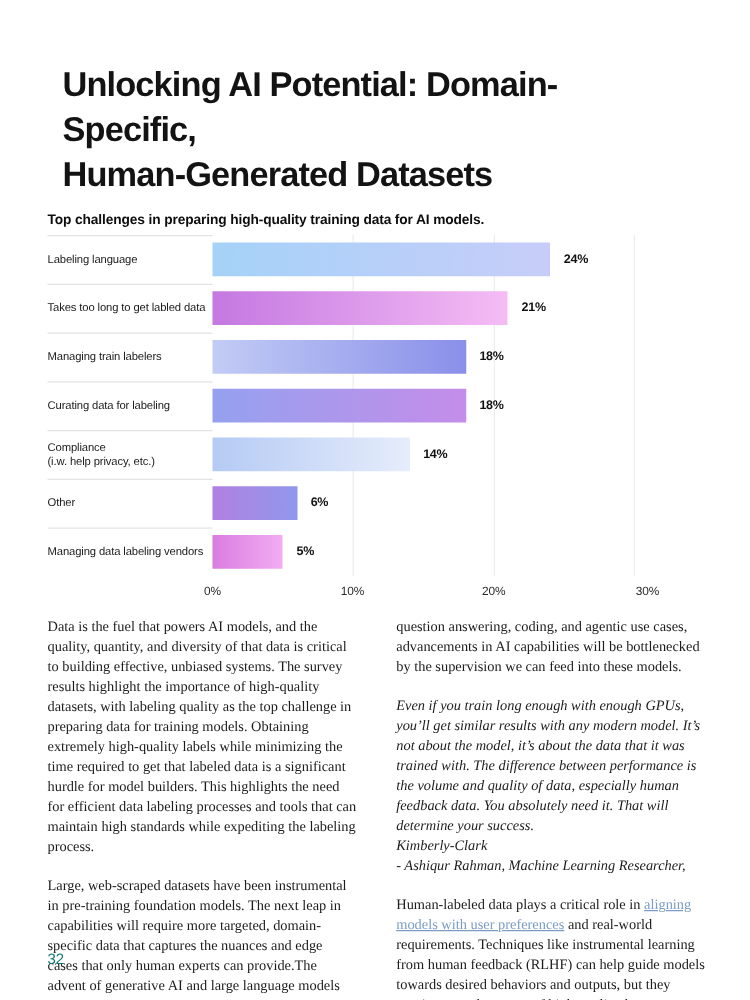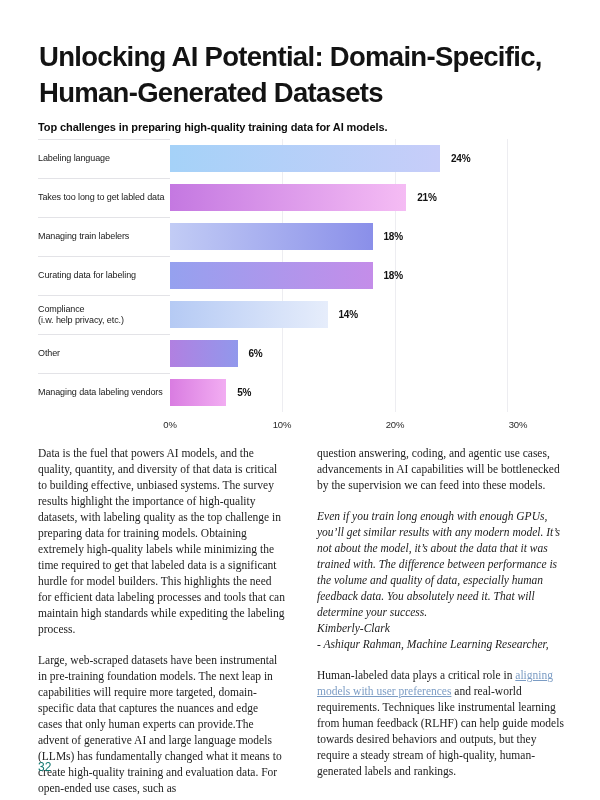--- a/index.html
+++ b/index.html
@@ -14,21 +14,21 @@
   }
   .page { padding: 38px 36px 0 38px; }
 
   
   .title {
     font-size: 27.5px;
     line-height: 36px;
     font-weight: 700;
     letter-spacing: -0.7px;
     color: #131313;
-    margin: 1px;
+    margin: 12px;
   }
   .subtitle {
     margin-top: 10px;
     font-size: 11px;
     font-weight: 700;
     color: #0d0d0d;
     letter-spacing: -0.1px;
   }
 
   

